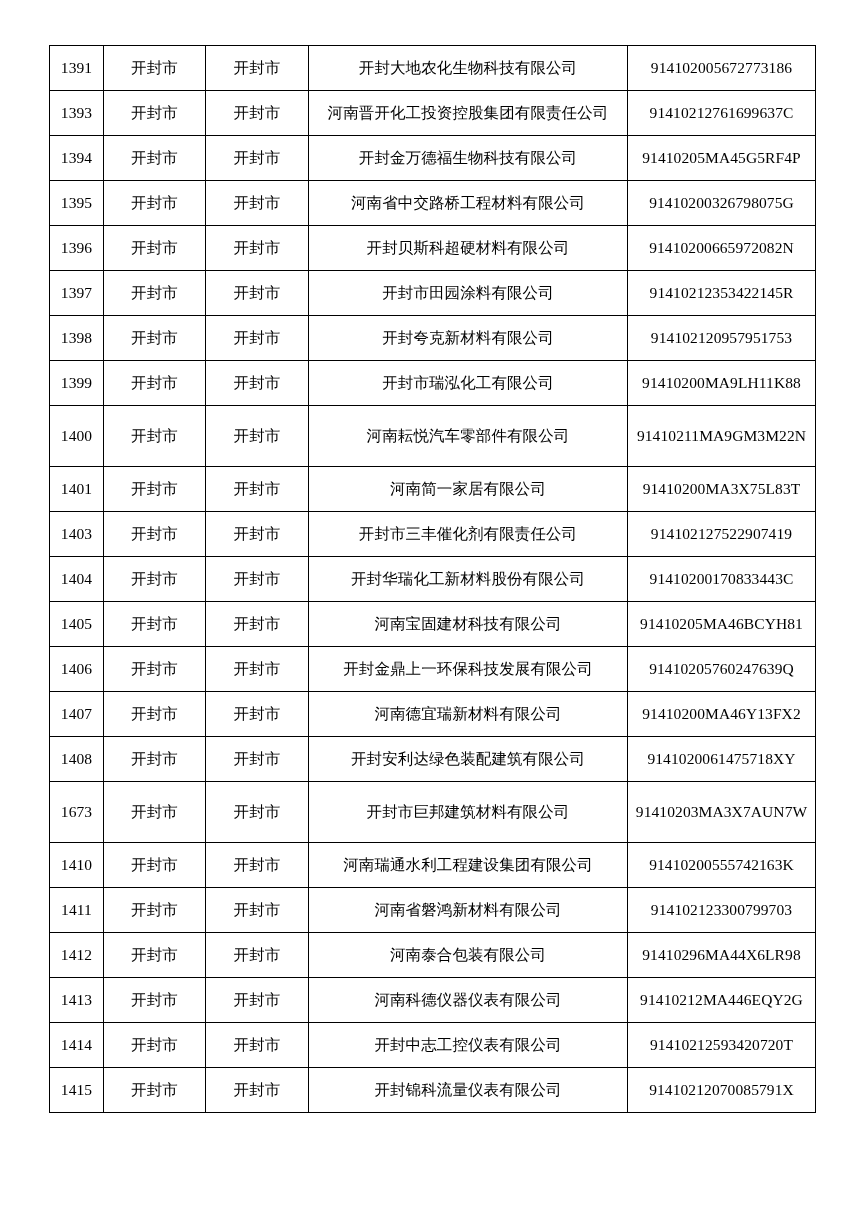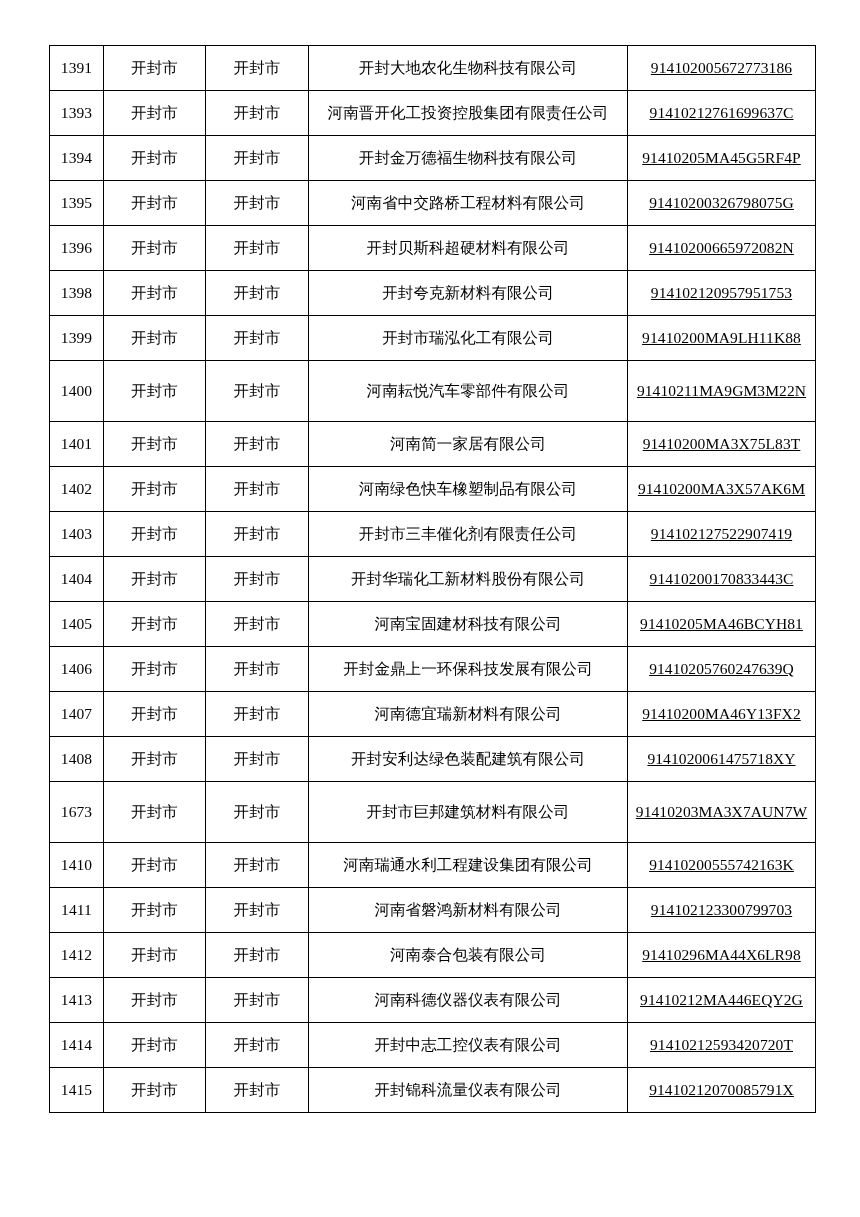--- a/index.html
+++ b/index.html
@@ -60,21 +60,20 @@
     letter-spacing: 1.2px;
   }
   td.cell-name {
     font-size: 15.5px;
     letter-spacing: 0.2px;
   }
   td.cell-code {
     font-size: 15.5px;
     letter-spacing: 0.1px;
     line-height: 1.3;
-    text-decoration: underline;
   }
   tr.tall td { height: 60px; }
 </style>
 </head>
 <body>
 
 <div class="page">
   <div class="table-wrap">
     <table class="reg-table">
       <colgroup>
@@ -114,20 +113,27 @@
             <td class="cell-code">91410200326798075G</td>
           </tr>
           <tr>
             <td class="cell-seq">1396</td>
             <td class="cell-city">开封市</td>
             <td class="cell-dist">开封市</td>
             <td class="cell-name">开封贝斯科超硬材料有限公司</td>
             <td class="cell-code">91410200665972082N</td>
           </tr>
           <tr>
+            <td class="cell-seq">1397</td>
+            <td class="cell-city">开封市</td>
+            <td class="cell-dist">开封市</td>
+            <td class="cell-name">开封市田园涂料有限公司</td>
+            <td class="cell-code">91410212353422145R</td>
+          </tr>
+          <tr>
             <td class="cell-seq">1398</td>
             <td class="cell-city">开封市</td>
             <td class="cell-dist">开封市</td>
             <td class="cell-name">开封夸克新材料有限公司</td>
             <td class="cell-code">914102120957951753</td>
           </tr>
           <tr>
             <td class="cell-seq">1399</td>
             <td class="cell-city">开封市</td>
             <td class="cell-dist">开封市</td>
@@ -140,27 +146,20 @@
             <td class="cell-dist">开封市</td>
             <td class="cell-name">河南耘悦汽车零部件有限公司</td>
             <td class="cell-code">91410211MA9GM3M22N</td>
           </tr>
           <tr>
             <td class="cell-seq">1401</td>
             <td class="cell-city">开封市</td>
             <td class="cell-dist">开封市</td>
             <td class="cell-name">河南简一家居有限公司</td>
             <td class="cell-code">91410200MA3X75L83T</td>
-          </tr>
-          <tr>
-            <td class="cell-seq">1402</td>
-            <td class="cell-city">开封市</td>
-            <td class="cell-dist">开封市</td>
-            <td class="cell-name">河南绿色快车橡塑制品有限公司</td>
-            <td class="cell-code">91410200MA3X57AK6M</td>
           </tr>
           <tr>
             <td class="cell-seq">1403</td>
             <td class="cell-city">开封市</td>
             <td class="cell-dist">开封市</td>
             <td class="cell-name">开封市三丰催化剂有限责任公司</td>
             <td class="cell-code">914102127522907419</td>
           </tr>
           <tr>
             <td class="cell-seq">1404</td>

